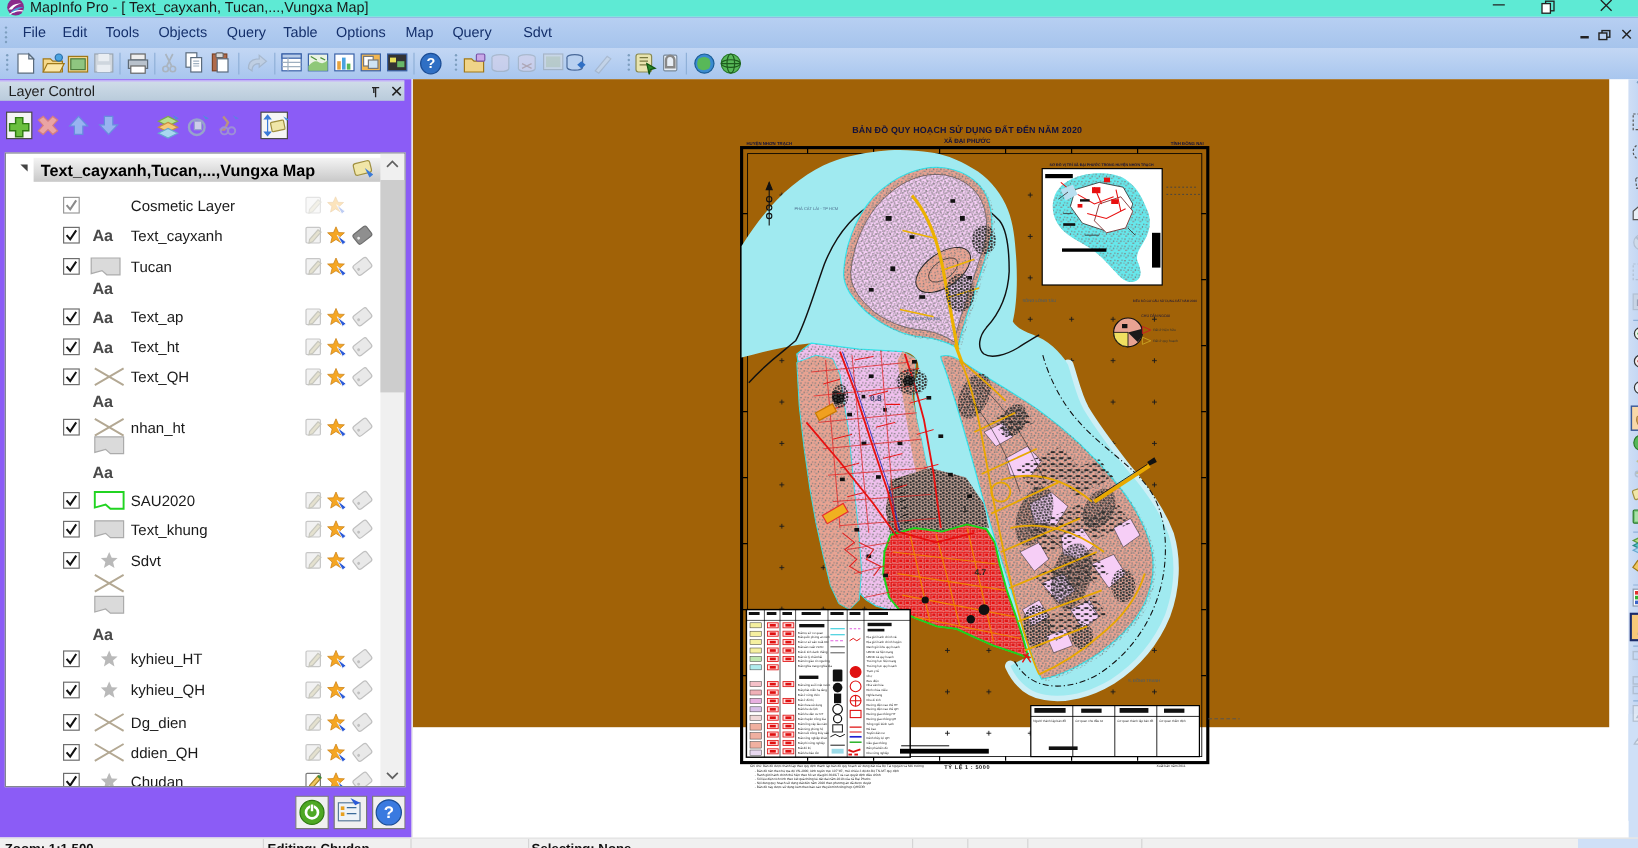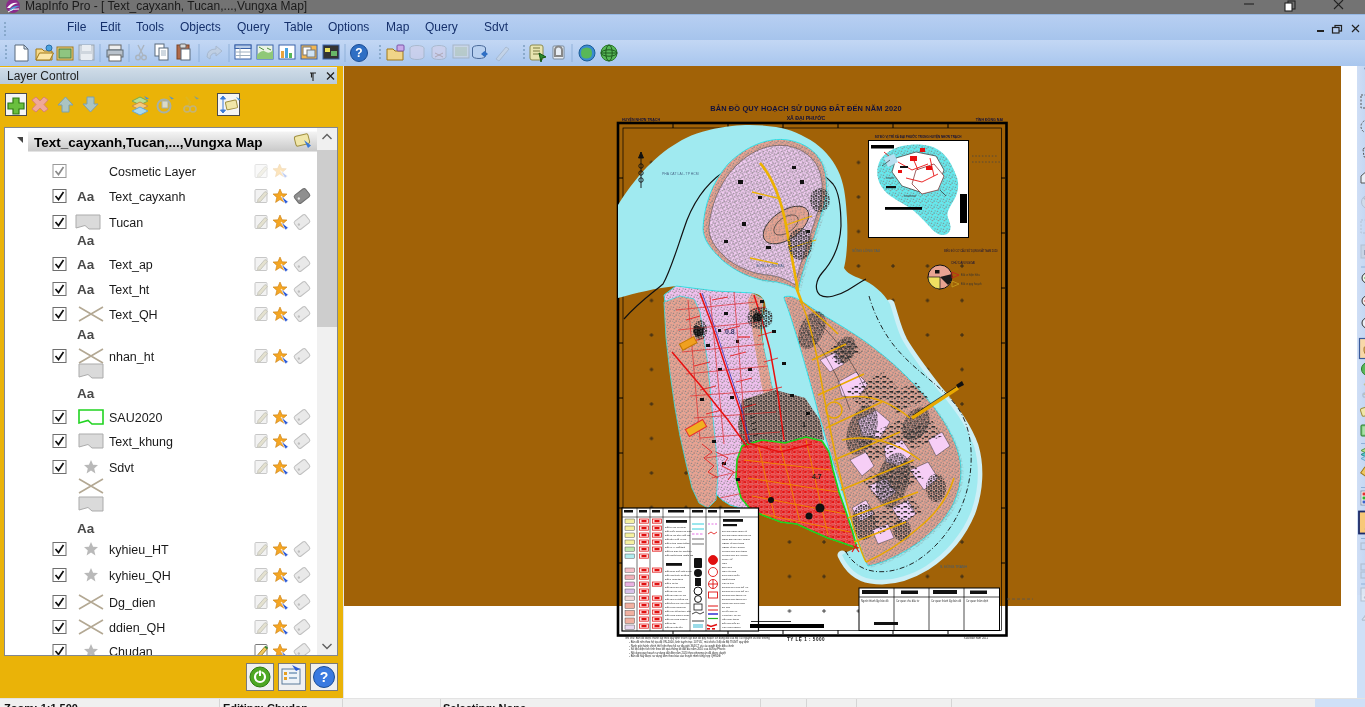--- a/index.html
+++ b/index.html
@@ -1,26 +1,26 @@
 <!DOCTYPE html>
 <html><head>
 <meta charset="utf-8">
 <style>
   * { margin:0; padding:0; box-sizing:border-box; }
   html,body { width:1365px; height:707px; overflow:hidden; font-family:"Liberation Sans", sans-serif; background:#fff; }
   .abs { position:absolute; }
-  #titlebar { position:absolute; left:0; top:0; width:1365px; height:14px; background:#737373; }
+  #titlebar { position:absolute; left:0; top:0; width:1365px; height:14px; background:#5eead4; }
   #titletext { position:absolute; left:25px; top:-1px; font-size:12px; color:#1a1a1a; }
   #menubar { position:absolute; left:0; top:14px; width:1365px; height:26px;
      background:linear-gradient(#b7cff2,#a6c4ec); border-top:1px solid #96b8e4;}
-  .menuitem { position:absolute; top:5px; font-size:12px; color:#15306b;margin-left:48px; }
+  .menuitem { position:absolute; top:5px; font-size:12px; color:#15306b; }
   #toolbar { position:absolute; left:0; top:40px; width:1365px; height:26px;
      background:linear-gradient(#c3d7f4,#a8c6ee); }
   
-  #panel { position:absolute; left:0; top:66px; width:343px; height:632px; background:#eab308; }
+  #panel { position:absolute; left:0; top:66px; width:343px; height:632px; background:#8b5cf6; }
   #paneltitle { position:absolute; left:0; top:1px; width:337px; height:17px;
      background:linear-gradient(#cfdce8,#b9cbdb); border-top:1px solid #e3ecf3; }
   #paneltitle span { position:absolute; left:7px; top:1px; font-size:12px; color:#1e1e1e; }
   
   #canvas { position:absolute; left:344px; top:66px; width:997px; height:540px; background:#a16207; }
   
   #rtoolbar { position:absolute; left:1341px; top:66px; width:24px; height:618px;
      background:linear-gradient(90deg,#cfdef5,#b0cbf0);margin-left:16px; }
   
   #statusbar { position:absolute; left:0; top:698px; width:1365px; height:9px; background:#f0f0f0; border-top:1px solid #e3e3e3; overflow:hidden; }

